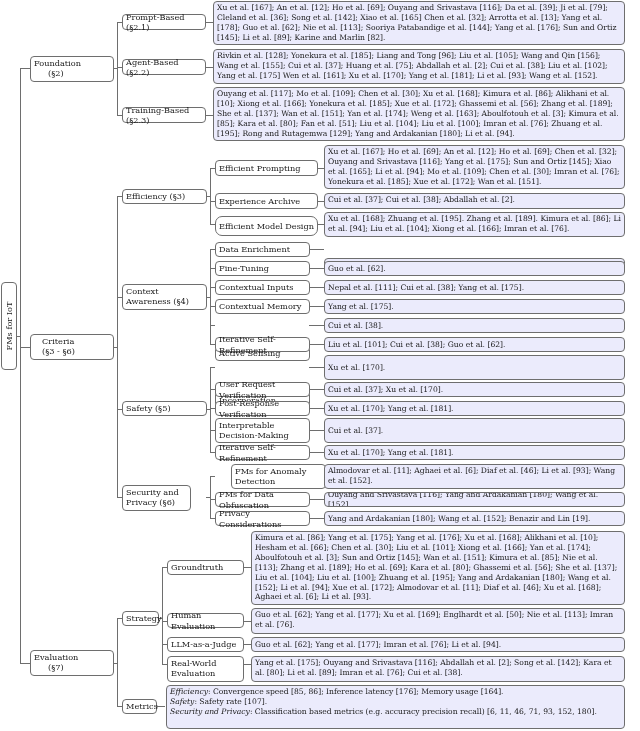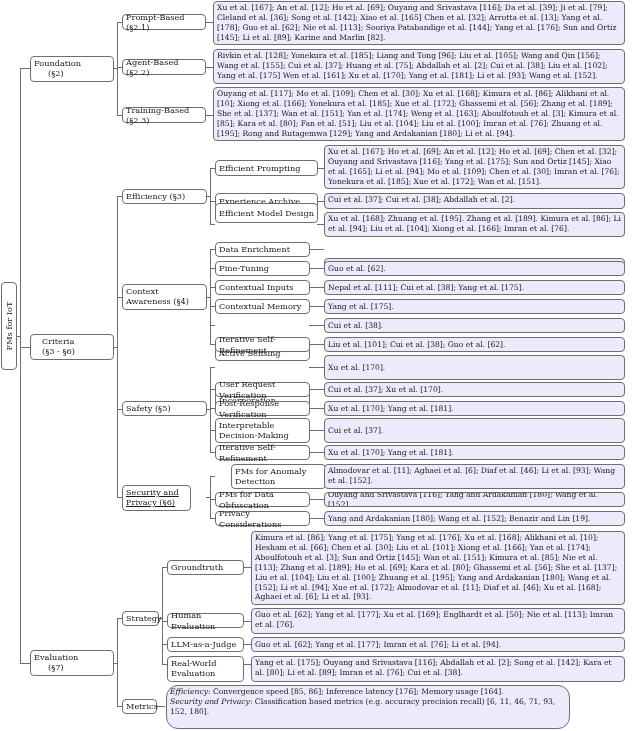--- a/index.html
+++ b/index.html
@@ -143,21 +143,21 @@
 <div class="node flexc" style="left:215px;top:160px;width:103px;height:16px;">
   <span>Efficient Prompting</span>
   </div>
 <div class="leaf" style="left:324px;top:145px;width:301px;height:44px;">
   <span>Xu et al. [167]; Ho et al. [69]; An et al. [12]; Ho et al. [69]; Chen et al. [32]; Ouyang and Srivastava [116]; Yang et al. [175]; Sun and Ortiz [145]; Xiao et al. [165]; Li et al. [94]; Mo et al. [109]; Chen et al. [30]; Imran et al. [76]; Yonekura et al. [185]; Xue et al. [172]; Wan et al. [151].</span></div>
 <div class="node flexc" style="left:215px;top:193px;width:103px;height:16px;">
   <span>Experience Archive</span>
   </div>
 <div class="leaf" style="left:324px;top:193px;width:301px;height:16px;">
   <span>Cui et al. [37]; Cui et al. [38]; Abdallah et al. [2].</span></div>
-<div class="node flexc" style="left:215px;top:203px;width:103px;height:20px;">
+<div class="node flexc" style="left:215px;top:216px;width:103px;height:20px;border-radius:7px;">
   <span>Efficient Model Design</span>
   </div>
 <div class="leaf" style="left:324px;top:212px;width:301px;height:25px;">
   <span>Xu et al. [168]; Zhuang et al. [195]. Zhang et al. [189]. Kimura et al. [86]; Li et al. [94]; Liu et al. [104]; Xiong et al. [166]; Imran et al. [76].</span></div>
 
 <div class="node" style="left:122px;top:284px;width:85px;height:26px;">
   <span>Context Awareness (§4)</span></div>
 <div class="node flexc" style="left:215px;top:242px;width:95px;height:15px;">
   <span>Data Enrichment</span>
   </div>
@@ -220,21 +220,21 @@
 <div class="leaf flexc" style="left:324px;top:418px;width:301px;height:25px;">
   <span>Cui et al. [37].</span>
   </div>
 <div class="node flexc" style="left:215px;top:445px;width:95px;height:15px;">
   <span>Iterative Self-Refinement</span>
   </div>
 <div class="leaf flexc" style="left:324px;top:445px;width:301px;height:15px;">
   <span>Xu et al. [170]; Yang et al. [181].</span>
   </div>
 
-<div class="node" style="left:122px;top:485px;width:69px;height:26px;text-decoration:underline;">
+<div class="node" style="left:122px;top:485px;width:69px;height:26px;">
   <span>Security and Privacy (§6)</span></div>
 <div class="node" style="left:231px;top:464px;width:95px;height:25px;">
   <span>FMs for Anomaly Detection</span></div>
 <div class="leaf" style="left:324px;top:464px;width:301px;height:25px;">
   <span>Almodovar et al. [11]; Aghaei et al. [6]; Diaf et al. [46]; Li et al. [93]; Wang et al. [152].</span></div>
 <div class="node flexc" style="left:215px;top:492px;width:95px;height:15px;">
   <span>FMs for Data Obfuscation</span>
   </div>
 <div class="leaf flexc" style="left:324px;top:492px;width:301px;height:15px;">
   <span>Ouyang and Srivastava [116]; Yang and Ardakanian [180]; Wang et al. [152].</span>
@@ -275,16 +275,17 @@
   </div>
 
 <div class="node" style="left:167px;top:656px;width:77px;height:26px;">
   <span>Real-World Evaluation</span></div>
 <div class="leaf" style="left:251px;top:656px;width:374px;height:26px;">
   <span>Yang et al. [175]; Ouyang and Srivastava [116]; Abdallah et al. [2]; Song et al. [142]; Kara et al. [80]; Li et al. [89]; Imran et al. [76]; Cui et al. [38].</span></div>
 
 <div class="node flexc" style="left:122px;top:699px;width:35px;height:15px;">
   <span>Metrics</span>
   </div>
-<div class="leaf" style="left:166px;top:685px;width:404px;height:44px;border-radius:12px;">
+<div class="leaf" style="left:166px;top:685px;width:459px;height:44px;">
   <div><em>Efficiency</em><span>: Convergence speed [85, 86]; Inference latency [176]; Memory usage [164].</span></div>
+  <div><em>Safety</em><span>: Safety rate [107].</span></div>
   <div><em>Security and Privacy</em><span>: Classification based metrics (e.g. accuracy precision recall) [6, 11, 46, 71, 93, 152, 180].</span></div>
 </div>
 
 </body></html>

